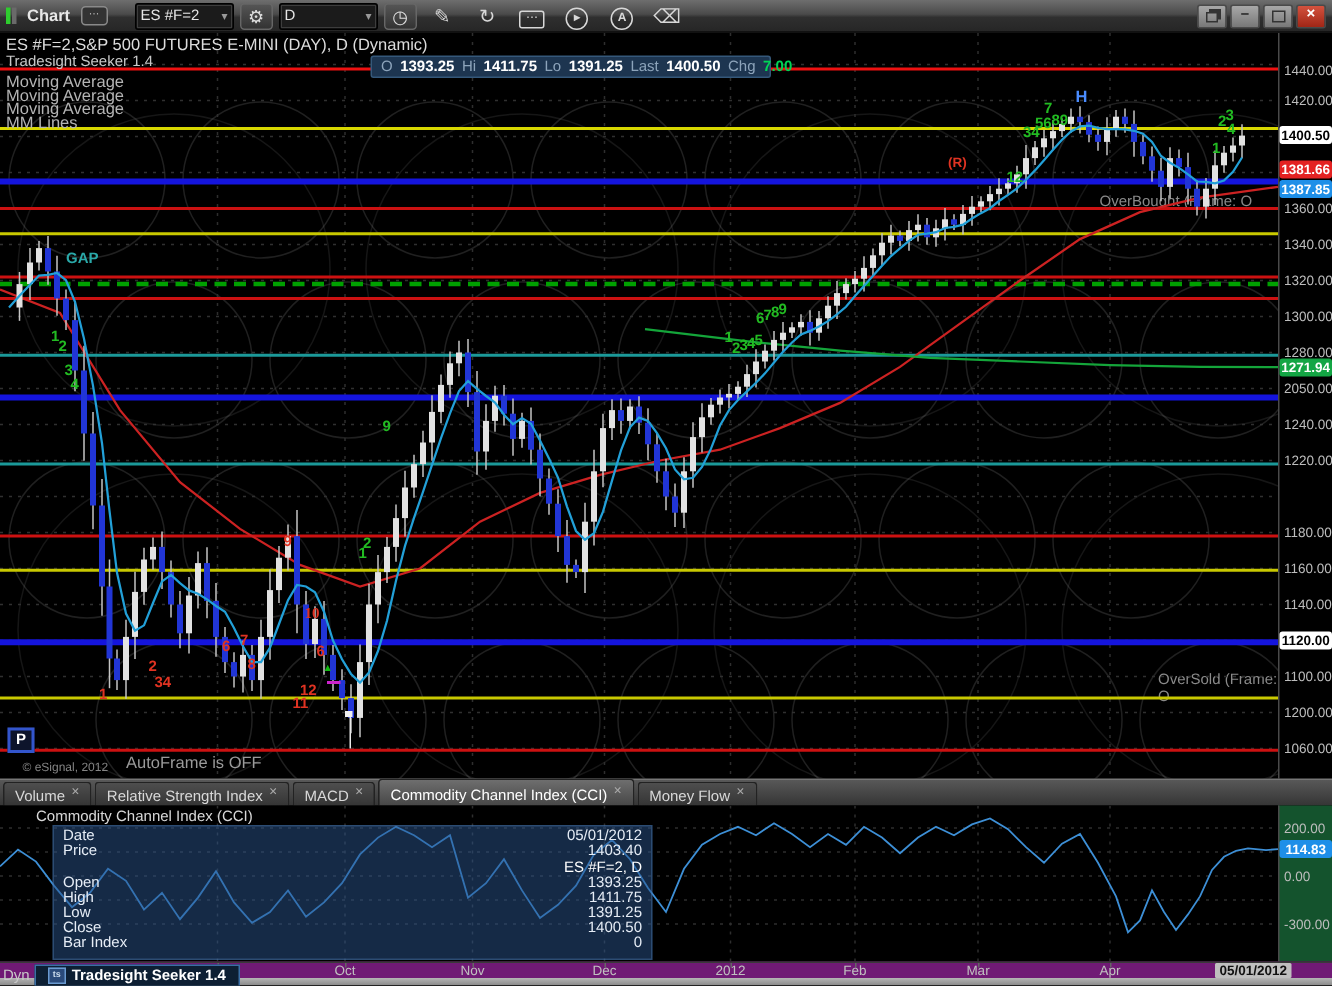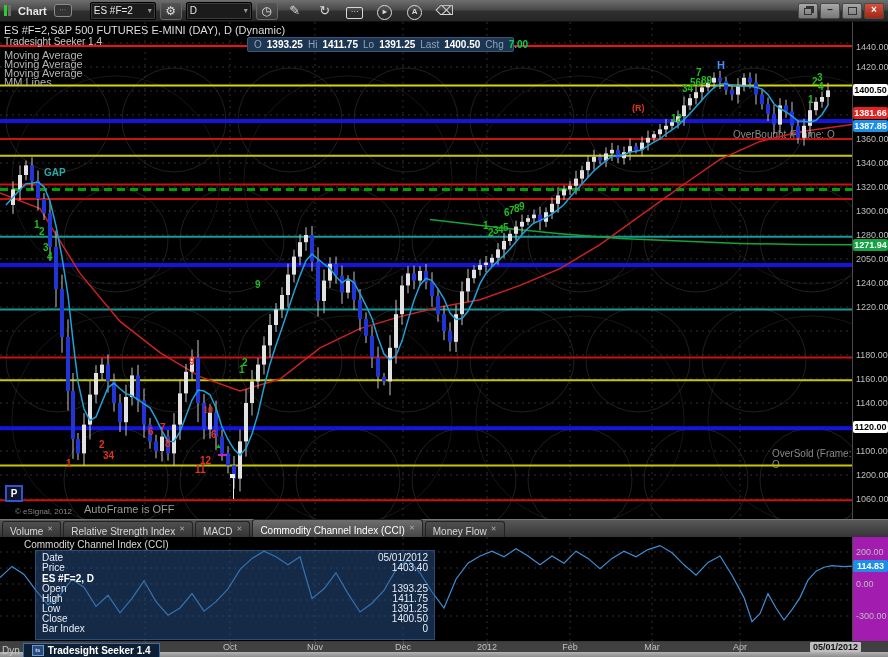--- a/index.html
+++ b/index.html
@@ -65,24 +65,24 @@
     border-radius:3px 3px 0 0;color:#d8d8d8;font-size:10px;line-height:14px;padding:0 7px;margin-right:2px;white-space:nowrap}
   .tab sup{color:#aaa;font-size:7px;margin-left:4px}
   .tab.active{height:17px;background:linear-gradient(#6e6e6e,#474747);color:#fff;line-height:16px}
   
   #ccipanel{position:absolute;left:0;top:537px;width:852px;height:104px;background:#000;overflow:hidden}
   #cci-svg{position:absolute;left:0;top:0}
   .ccititle{position:absolute;left:24px;top:2px;color:#d8d8d8;font-size:10px}
   .databox{position:absolute;left:35px;top:13px;width:400px;height:90px;background:rgba(42,84,140,0.50);
     border:1px solid rgba(90,140,200,0.35);color:#e6edf6;font-size:10px;box-sizing:border-box;padding:2px 6px}
   .dbrow{display:flex;justify-content:space-between;height:10px;line-height:10px}
-  .dbtitle{text-align:left;font-weight:bold;height:11px;line-height:11px;color:#fff}
-  #cciaxis{position:absolute;left:852px;top:537px;width:36px;height:104px;background:#a21caf;border-left:1px solid #4a4a4a}
+  .dbtitle{text-align:right;font-weight:normal;height:11px;line-height:11px;color:#fff}
+  #cciaxis{position:absolute;left:852px;top:537px;width:36px;height:104px;background:#14532d;border-left:1px solid #4a4a4a}
   
-  #timeaxis{position:absolute;left:0;top:641px;width:888px;height:11px;background:#404040;border-top:1px solid #3a3a3a}
+  #timeaxis{position:absolute;left:0;top:641px;width:888px;height:11px;background:#701a75;border-top:1px solid #3a3a3a}
   .month{position:absolute;top:0px;color:#c0c0c0;font-size:9px;transform:translateX(-50%)}
   .mtick{position:absolute;top:0;width:1px;height:3px;background:#666}
   .datetag{position:absolute;top:0px;background:#bfbfbf;color:#111;font-size:9px;font-weight:bold;padding:0 3px;border-radius:1px}
   #bottomstrip{position:absolute;left:0;top:652px;width:888px;height:5px;background:linear-gradient(#b5b5b5,#8a8a8a)}
   #statuswrap{position:absolute;left:0;top:643px;height:14px;display:flex;align-items:center;z-index:30}
   .dyntext{color:#c8c8c8;font-size:10px;margin:0 3px 0 2px}
   .statusbox{display:flex;align-items:center;gap:4px;background:#0d1f33;border:1px solid #3a6ea5;
     height:13px;padding:0 8px;color:#fff;font-size:10px;font-weight:bold}
   .statusbox .sicon{width:10px;height:9px;background:#2a4a7a;border:1px solid #6a9ad0;font-size:6px;color:#cde;
     line-height:8px;text-align:center}

